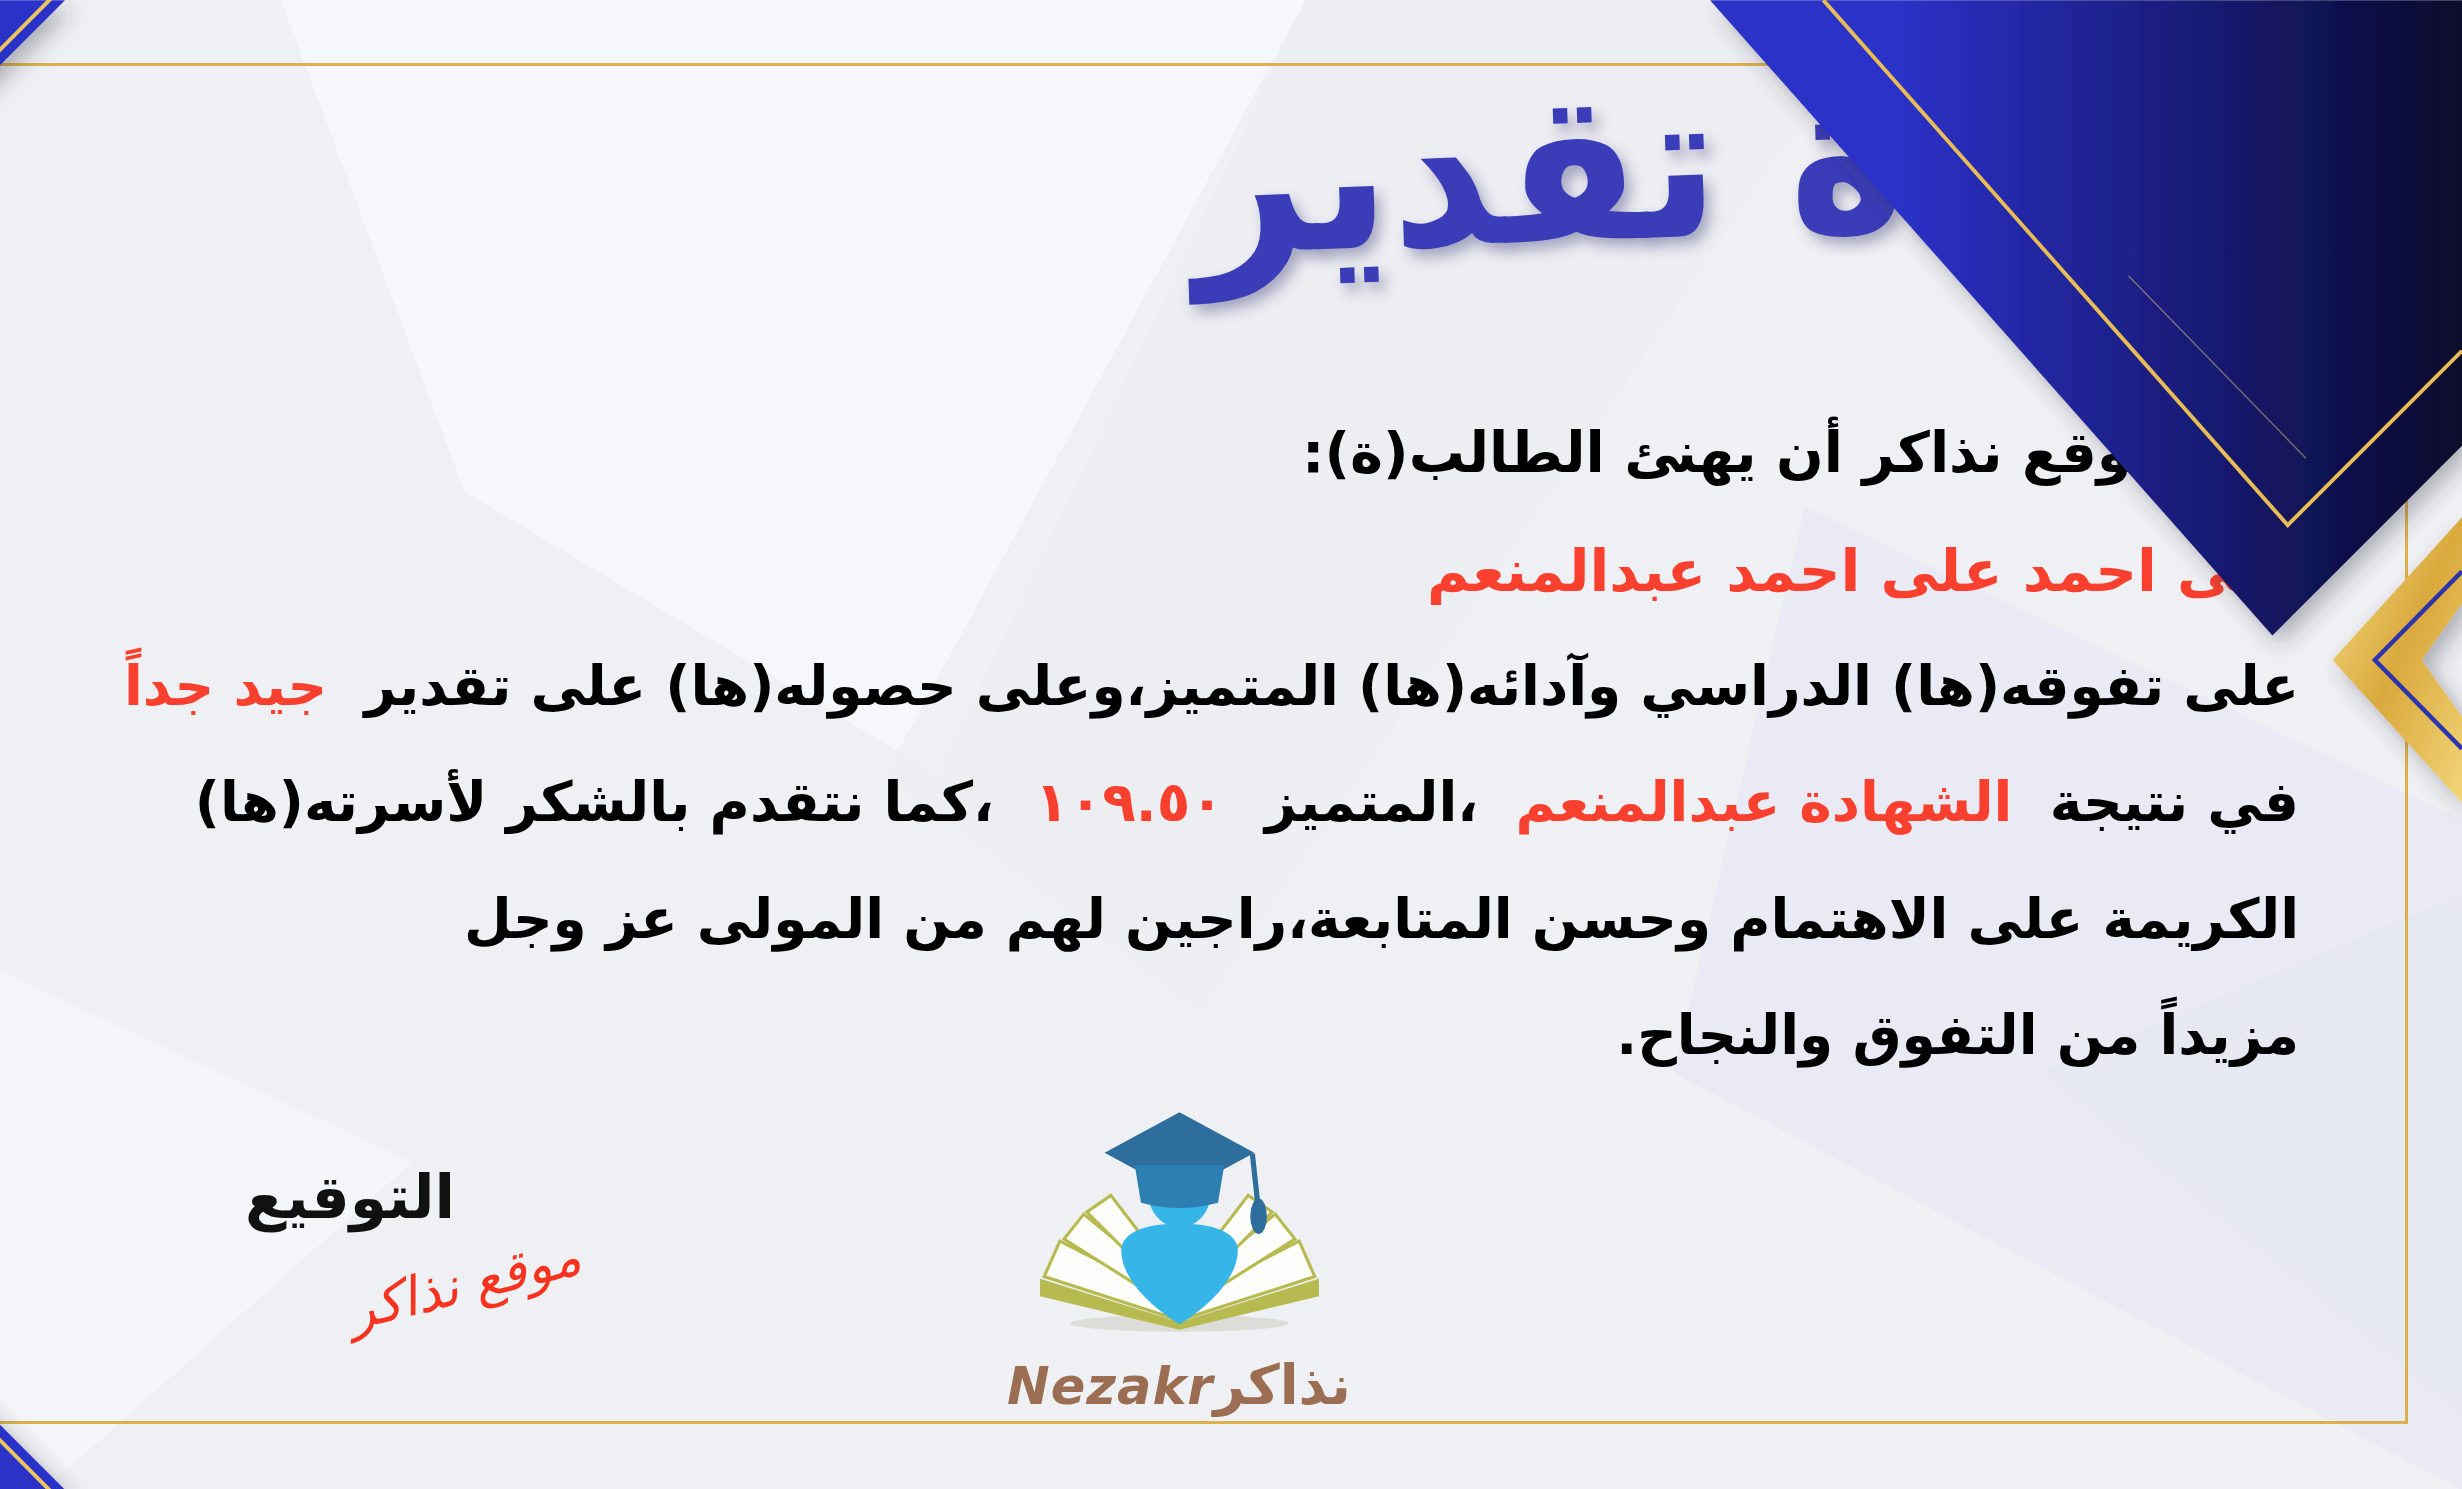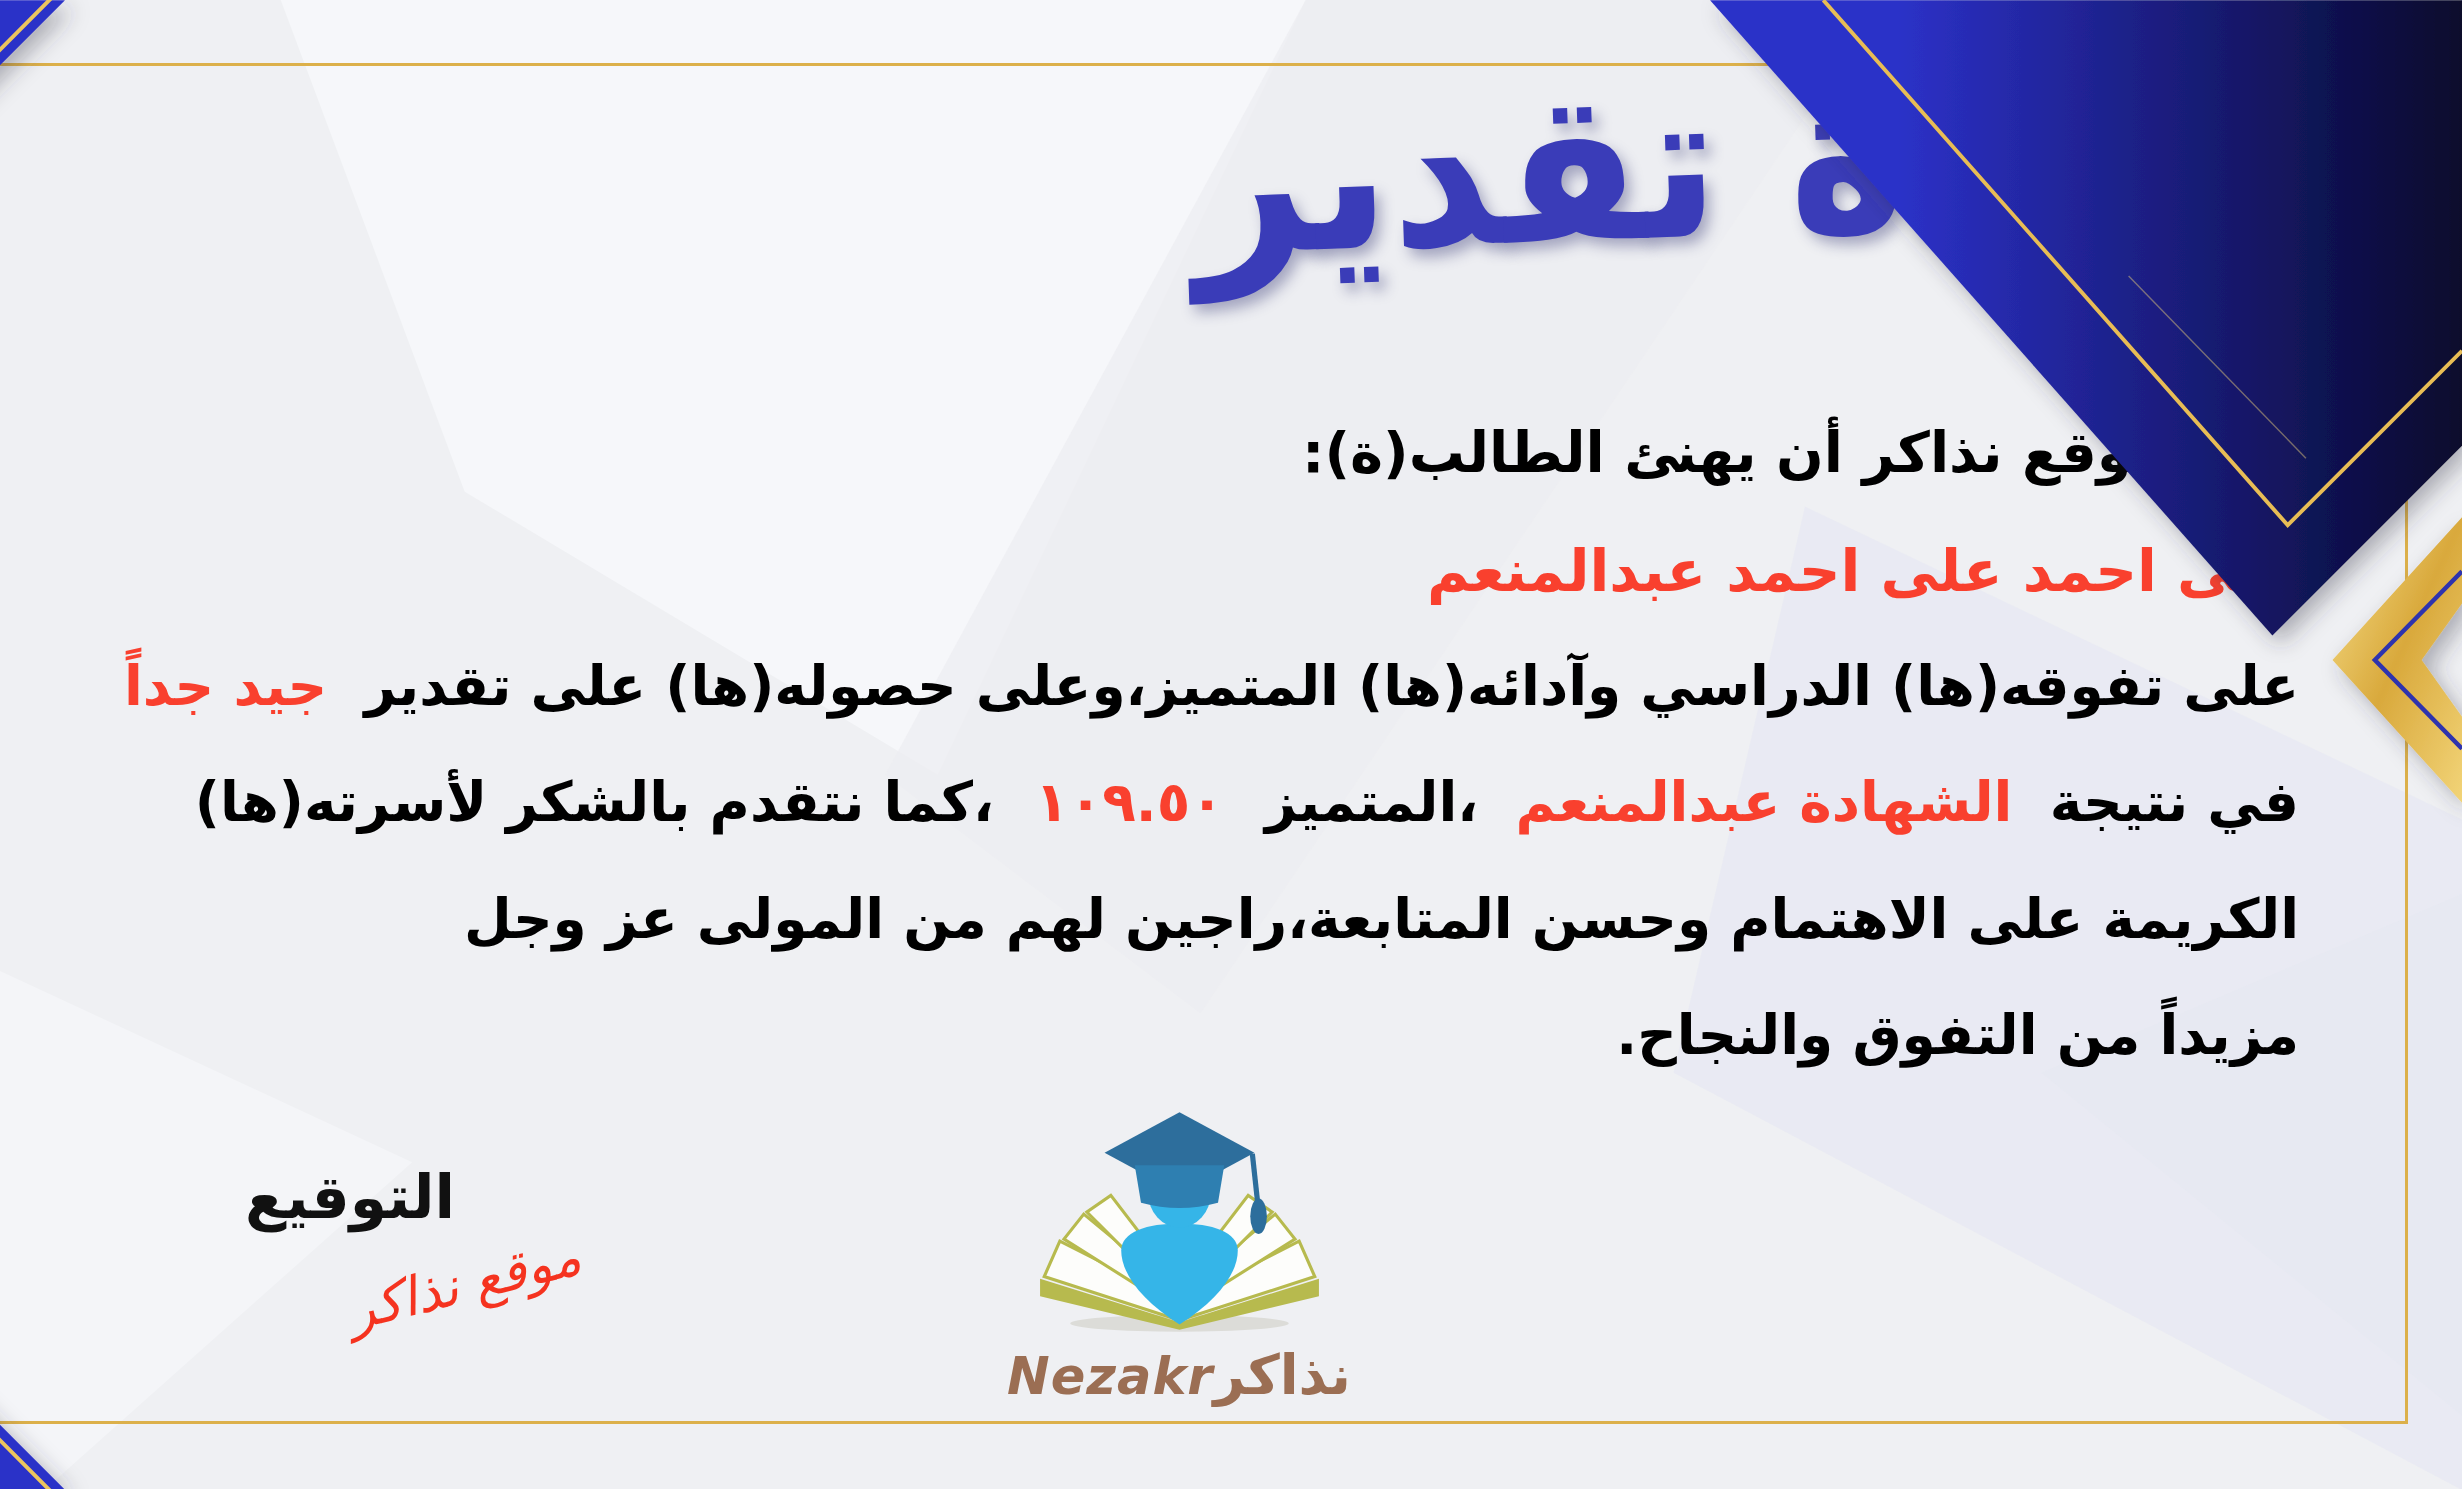--- a/index.html
+++ b/index.html
@@ -33,21 +33,21 @@
 
   .sig-label{position:absolute;left:414px;top:1162px;width:207px;z-index:3;
              font-size:60px;font-weight:bold;color:#111;text-align:center;}
   .sig-script{position:absolute;left:443px;top:1253px;width:374px;z-index:3;
               font-family:"DejaVu Serif","Liberation Serif",serif;font-style:italic;
               font-size:53px;color:#f5331f;transform:rotate(-14deg);text-align:center;}
 
   
   .logo{position:absolute;left:1143px;top:1108px;width:404px;z-index:3;text-align:center;}
   .logo svg{display:block;margin:0 auto;}
-  .logo-text{margin-top:4px;font-weight:bold;color:#9b6e53;white-space:nowrap;direction:ltr;}
+  .logo-text{margin-top:14px;font-weight:bold;color:#9b6e53;white-space:nowrap;direction:ltr;}
   .logo-latin{font-size:51px;font-style:italic;letter-spacing:1px;}
   .logo-arabic{font-size:55px;}
 </style>
 </head>
 <body>
 
 <div class="stage">
 
   <div class="facet facet-a"></div>
   <div class="facet facet-b"></div>

